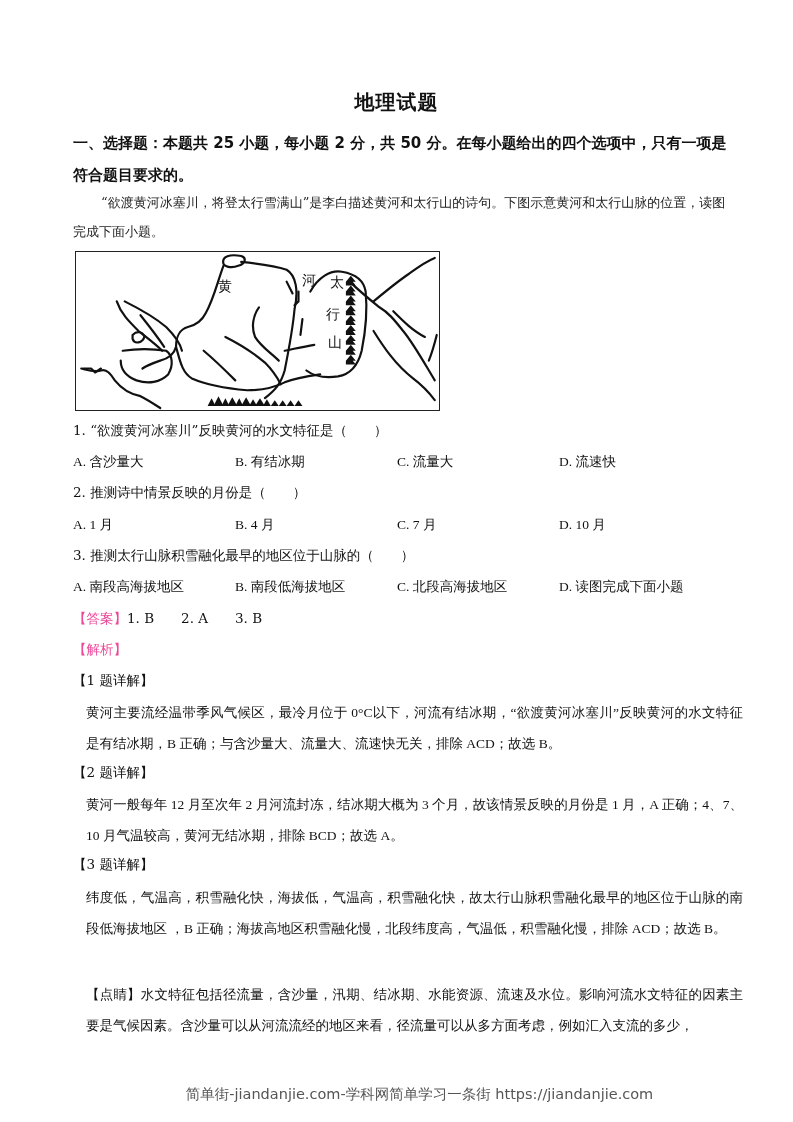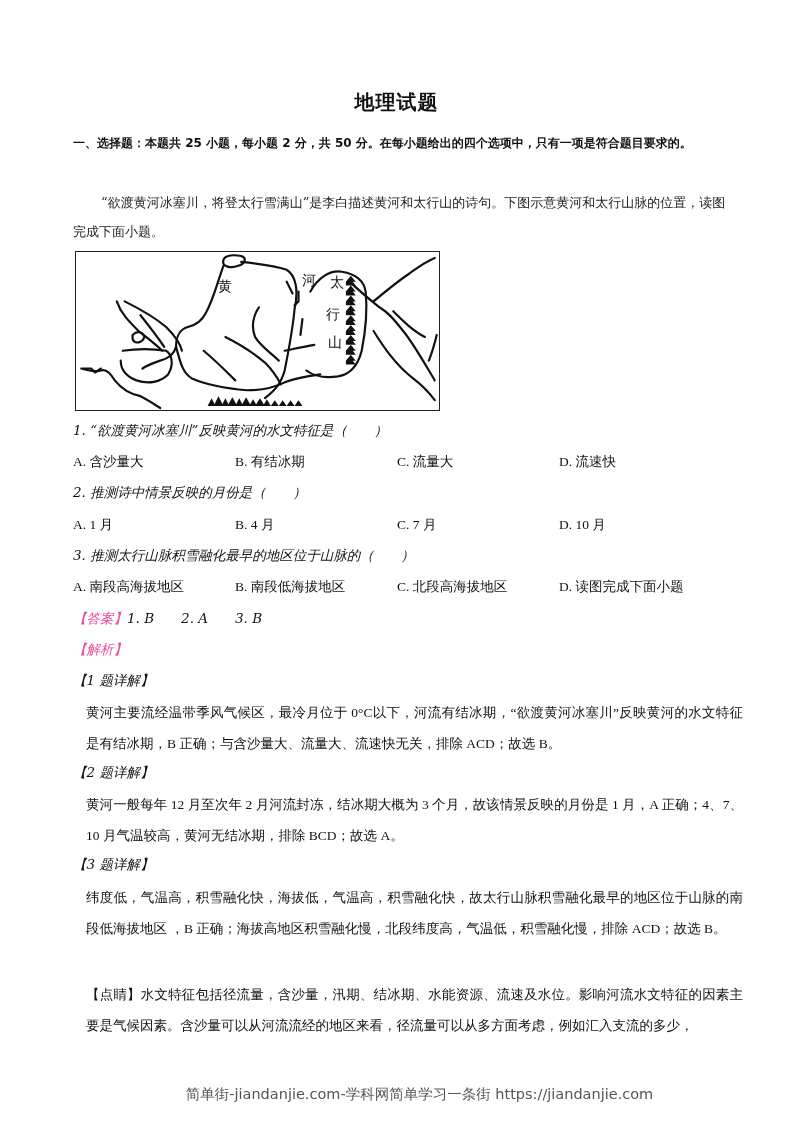--- a/index.html
+++ b/index.html
@@ -9,41 +9,40 @@
     color: #111;
   }
   .page { position: absolute; left: 0; top: 0; width: 793px; height: 826px; margin-top: 21px; }
   .title {
     position: absolute; top: 68px; left: 0; width: 793px; text-align: center;
     font-size: 20px; font-weight: bold; letter-spacing: 1px;
     font-family: "DejaVu Sans", sans-serif;
   }
   .section-heading {
     position: absolute; left: 73px; top: 106px; width: 655px;
-    font-size: 12px; font-weight: bold; line-height: 32px;
+    font-size: 15px; font-weight: bold; line-height: 32px;
     font-family: "DejaVu Sans", sans-serif;
   }
   .intro {
     position: absolute; left: 73px; top: 167px; width: 655px;
     font-size: 13px; line-height: 29px; text-indent: 28px;
     font-family: "DejaVu Serif", serif; color: #222;
   }
   .map-figure {
     position: absolute; left: 75px; top: 230px; width: 365px; height: 160px;
     border: 1.5px solid #222; box-sizing: border-box; background: #fff;
   }
   .map-figure svg { width: 100%; height: 100%; display: block; }
   .map-label {
     position: absolute; font-size: 14px; color: #111;
     font-family: "DejaVu Sans", sans-serif;
   }
   .q {
     position: absolute; left: 73px; font-size: 13.5px; color: #111;
     font-family: "DejaVu Serif", serif;
-    font-style: italic;
   }
   .opt-row { position: absolute; left: 73px; width: 660px; font-size: 13.5px; }
   .opt { position: absolute; top: 0; white-space: nowrap; }
   .tag { color: #ec4899; }
   .para {
     position: absolute; left: 86px; width: 657px; font-size: 13.5px;
     line-height: 31px; text-align: justify; color: #111;
   }
   .footer {
     position: absolute; top: 1064px; left: 0; width: 793px; text-align: center;

